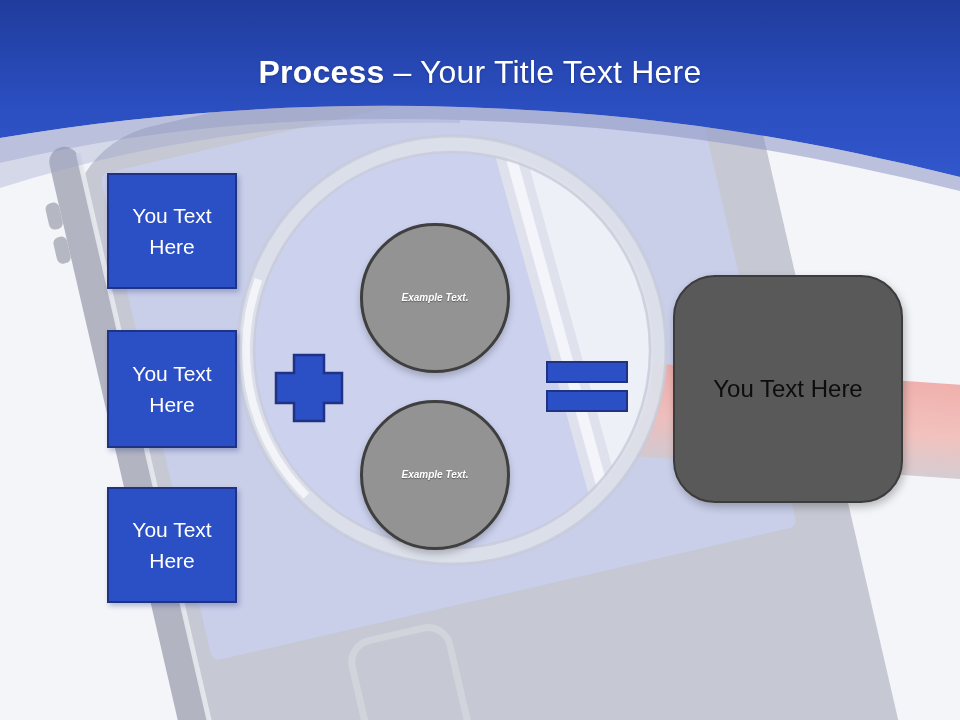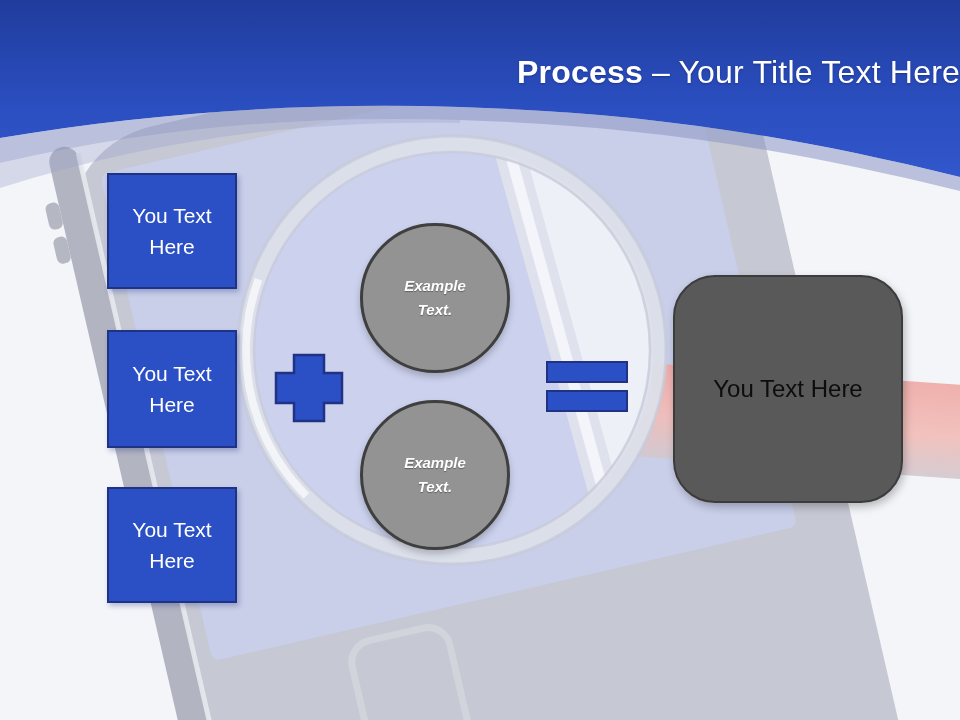--- a/index.html
+++ b/index.html
@@ -18,21 +18,21 @@
   .stage{
     position:relative;width:960px;height:720px;overflow:hidden;
     background:#f4f5f9;
     font-family:"Liberation Sans", sans-serif;
   }
   .bg-svg{position:absolute;left:0;top:0;width:960px;height:720px;display:block;}
 
   
   .slide-title{
     position:absolute;left:0;top:54px;width:960px;
-    text-align:right;color:var(--title-text);
+    text-align:center;color:var(--title-text);
     font-size:32px;line-height:1.15;letter-spacing:0.2px;
     text-shadow:0 1px 2px rgba(10,20,60,.35);
   }
   .slide-title .t-bold{font-weight:700;}
   .slide-title .t-reg{font-weight:400;margin-left:9px;}
 
   
   .pbox{
     position:absolute;left:107px;width:130px;height:116px;
     box-sizing:border-box;
@@ -51,21 +51,21 @@
   .plus-wrap path{fill:var(--accent-blue);stroke:var(--accent-blue-dark);stroke-width:2.5;}
 
   
   .ecircle{
     position:absolute;left:360px;width:150px;height:150px;border-radius:50%;
     box-sizing:border-box;
     background:var(--circle-gray);
     border:3px solid var(--circle-border);
     box-shadow:0 4px 7px rgba(0,0,0,.22);
     display:flex;align-items:center;justify-content:center;text-align:center;
-    color:#fff;font-size:15px;font-weight:700;font-style:italic;line-height:1.6;
+    color:#fff;font-size:10px;font-weight:700;font-style:italic;line-height:1.6;
     padding:0 28px;
     text-shadow:0 1px 1px rgba(0,0,0,.35);
   }
   .ecircle1{top:223px;}
   .ecircle2{top:400px;}
 
   
   .equals{position:absolute;left:546px;top:361px;width:82px;height:51px;
     display:flex;flex-direction:column;justify-content:space-between;}
   .eq-bar{

